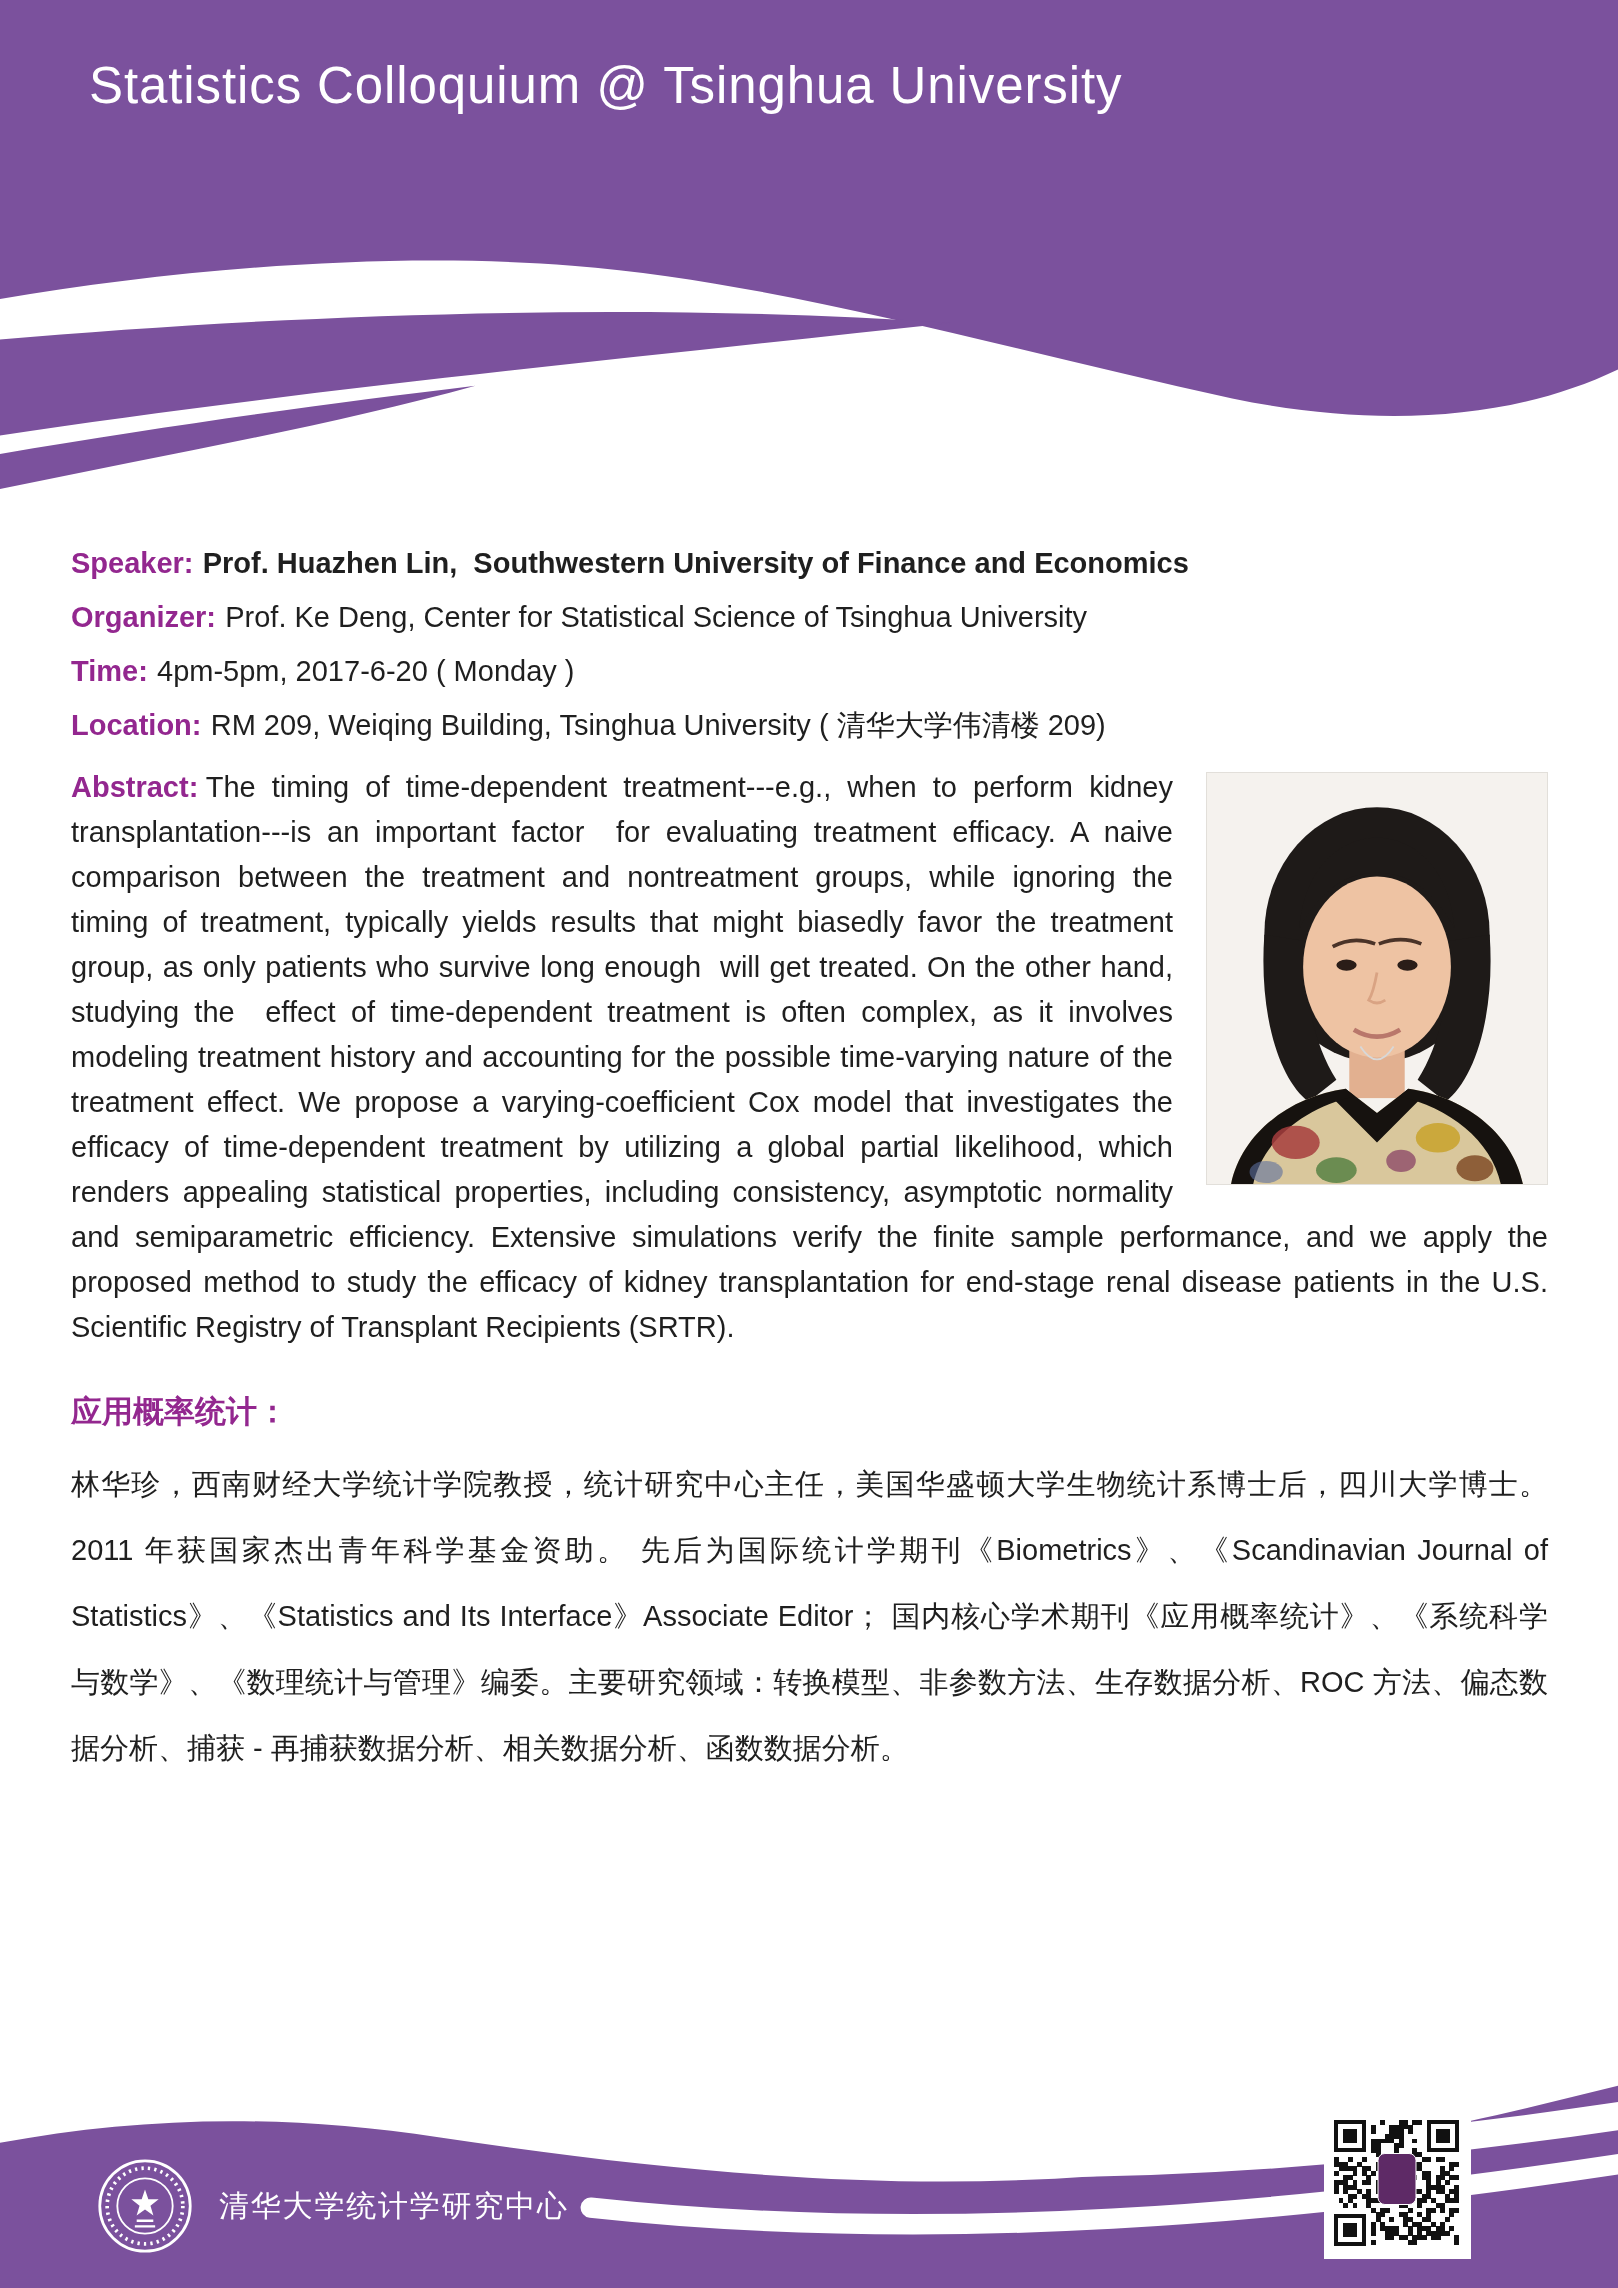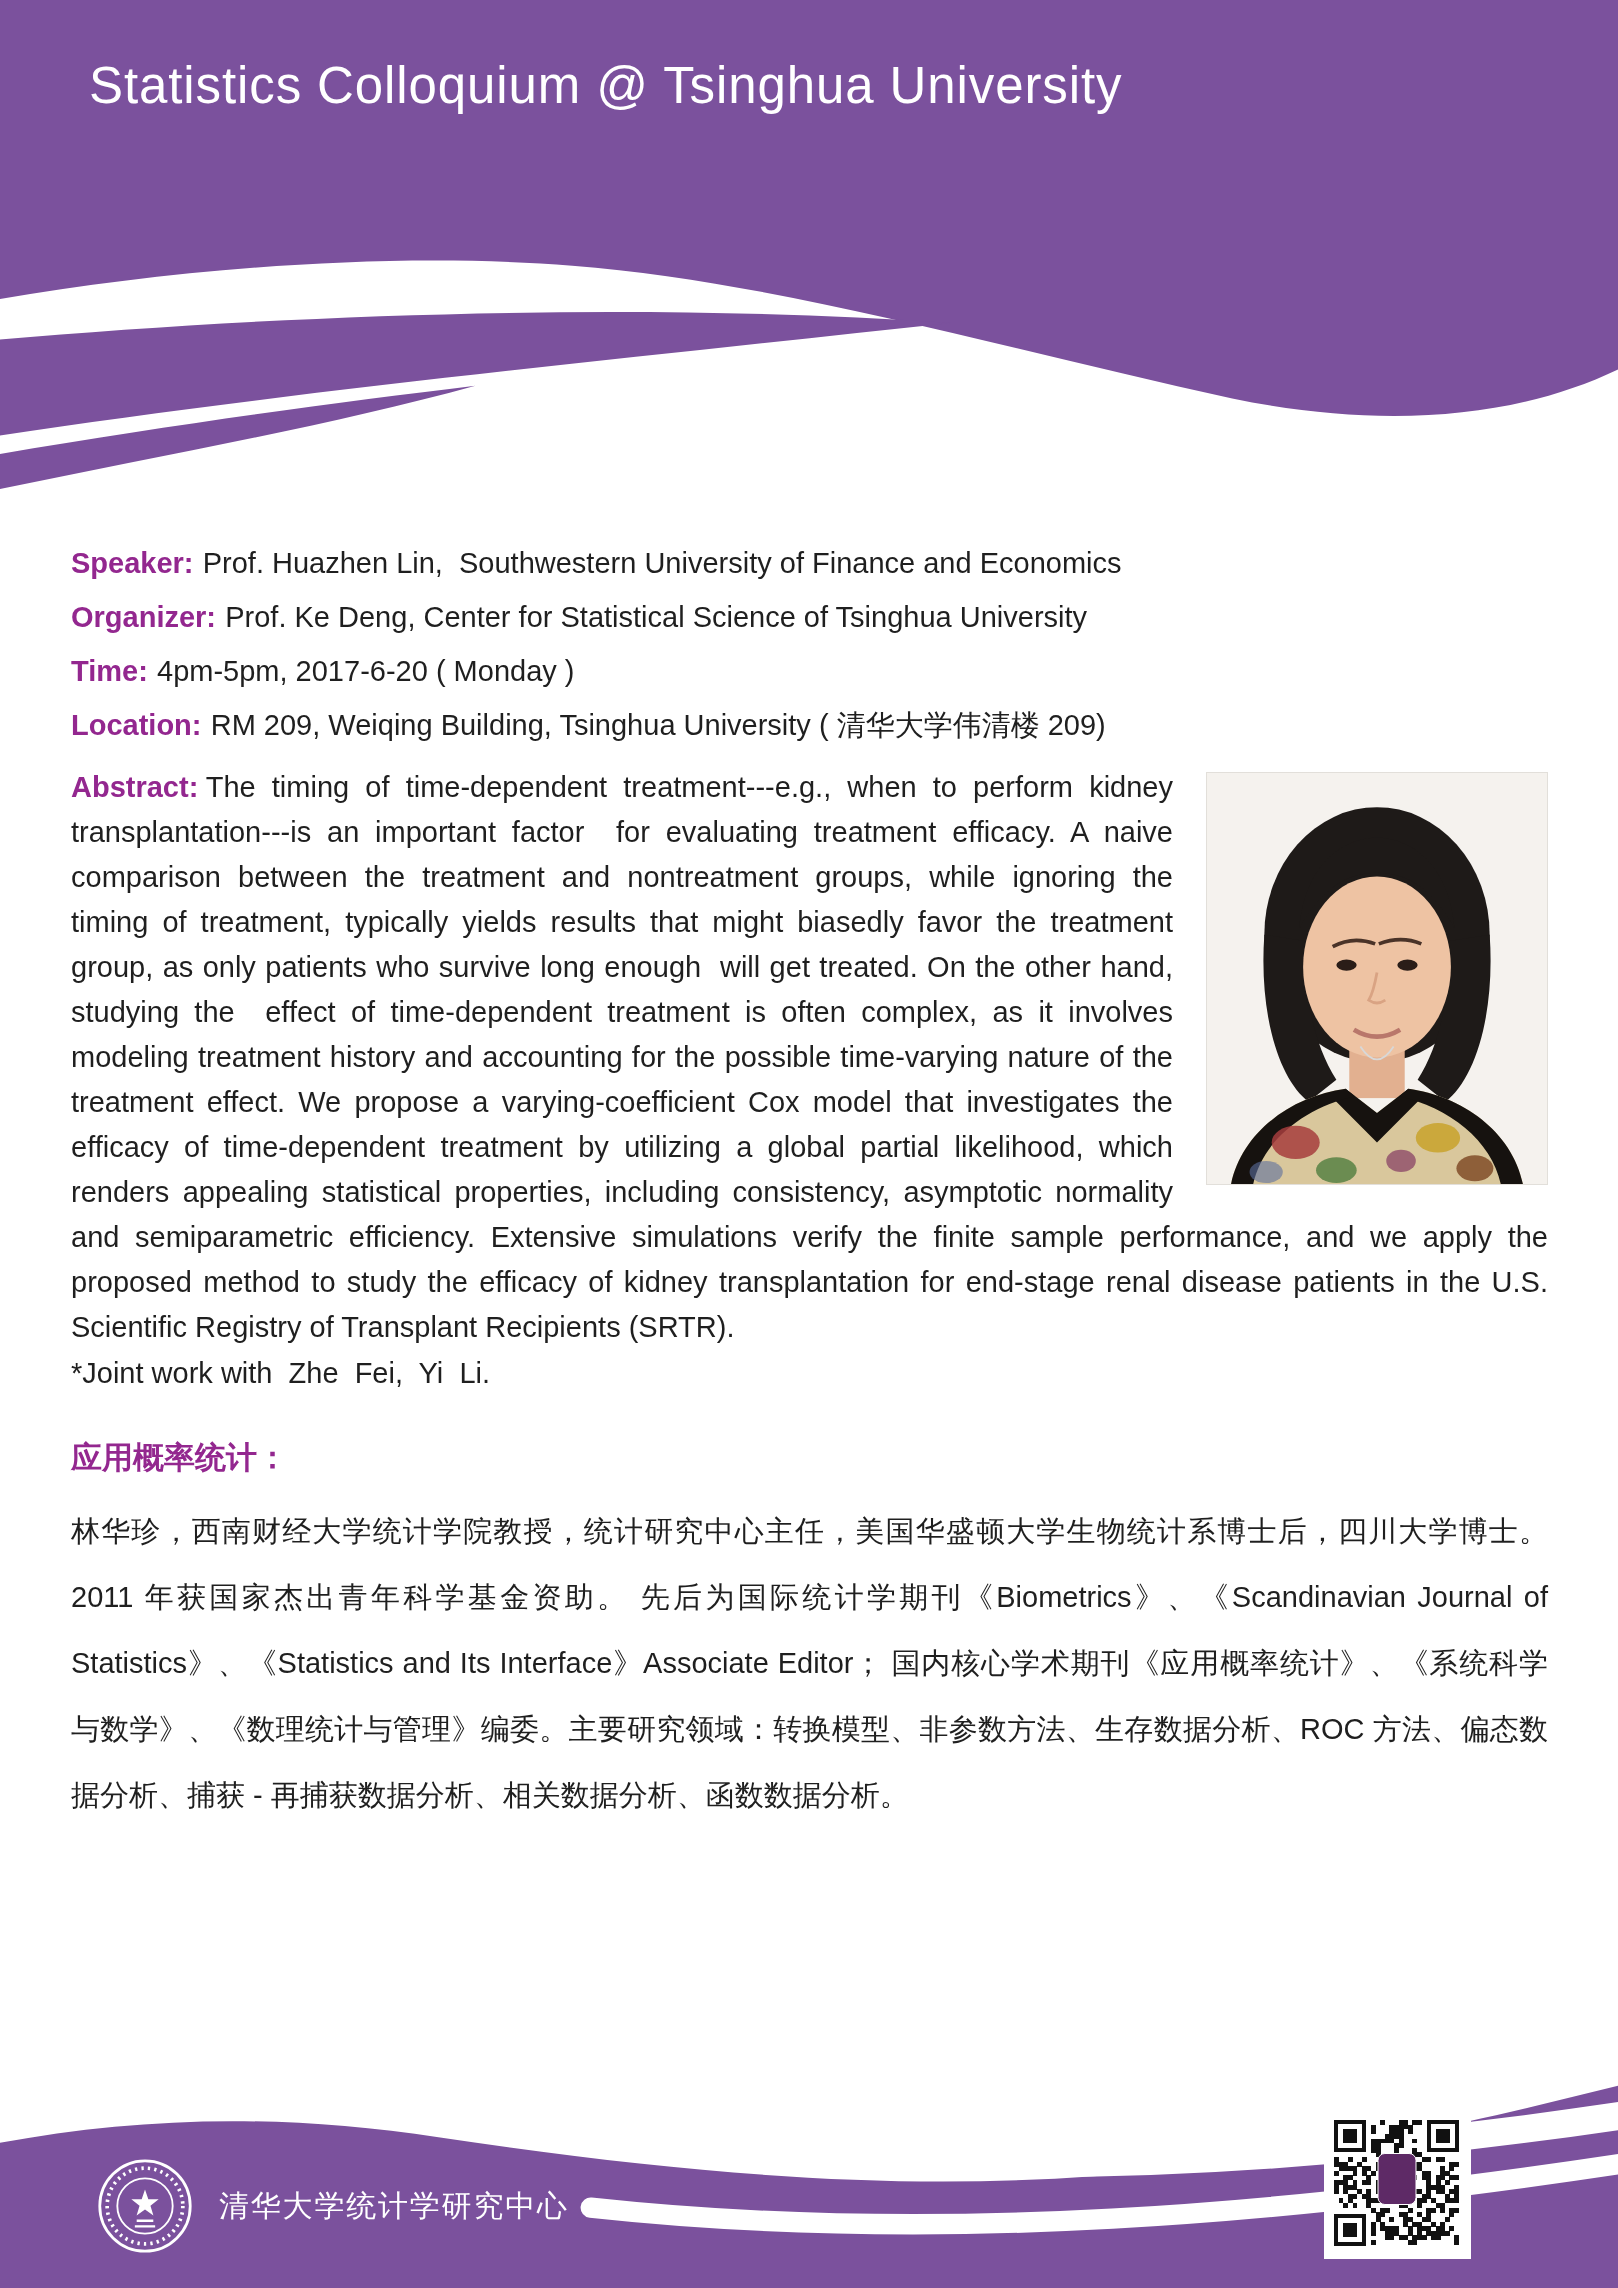--- a/index.html
+++ b/index.html
@@ -12,21 +12,21 @@
   .hdr-text{position:absolute;top:37px;left:89px;color:#fff;z-index:2;}
   .hdr-zh{font-size:59px;letter-spacing:5.5px;font-weight:400;}
   .hdr-en{font-size:51px;margin-top:18.5px;font-weight:400;letter-spacing:0.9px;}
 
   
   .content{position:absolute;top:506px;left:71px;width:1477px;z-index:2;}
   .talk-title{color:#7E2182;font-weight:bold;font-size:42px;line-height:1.3;text-align:center;}
   .info{margin-top:29.5px;}
   .info-row{font-size:29px;line-height:54px;color:#1F1F1F;}
   .info-label{color:#93278F;font-weight:bold;margin-right:9.2px;}
-  .info-row:first-child .info-text{font-weight:normal;}
+  .info-row:first-child .info-text{font-weight:bold;}
   .abstract{margin-top:13px;font-size:29px;line-height:45px;color:#1F1F1F;text-align:justify;}
   .abstract-label{color:#93278F;font-weight:bold;margin-right:7.4px;}
   .photo{float:right;width:340px;height:411px;margin:7.4px 0 11px 33px;
          border:0.9px solid #e2dfda;background:#f5f2ee;display:block;}
   .joint{font-size:29px;line-height:45px;color:#1F1F1F;margin-top:1.8px;}
   .bio{margin-top:41px;}
   .bio-h{color:#93278F;font-weight:bold;font-size:31px;margin-bottom:18.5px;}
   .bio-t{font-size:29px;line-height:66px;color:#1F1F1F;text-align:justify;}
 
   
@@ -106,21 +106,20 @@
         <path d="M26,445 C38,388 92,350 150,342 L160,350 C106,362 60,398 50,445 Z" fill="#16120f"></path>
         <path d="M342,445 C330,388 276,350 218,342 L208,350 C262,362 308,398 318,445 Z" fill="#16120f"></path>
         <ellipse cx="96" cy="400" rx="26" ry="18" fill="#a63d3d" opacity="0.85"></ellipse>
         <ellipse cx="140" cy="430" rx="22" ry="14" fill="#4f7d3f" opacity="0.8"></ellipse>
         <ellipse cx="250" cy="395" rx="24" ry="16" fill="#c8a22c" opacity="0.85"></ellipse>
         <ellipse cx="290" cy="428" rx="20" ry="14" fill="#7a4520" opacity="0.8"></ellipse>
         <ellipse cx="210" cy="420" rx="16" ry="12" fill="#833a63" opacity="0.7"></ellipse>
         <ellipse cx="64" cy="432" rx="18" ry="12" fill="#5b6e9e" opacity="0.6"></ellipse>
       </svg>
       <span class="abstract-label">Abstract:</span><span class="prewrap">The timing of time-dependent treatment---e.g., when to perform kidney transplantation---is an important factor  for evaluating treatment efficacy. A naive comparison between the treatment and nontreatment groups, while ignoring the timing of treatment, typically yields results that might biasedly favor the treatment group, as only patients who survive long enough  will get treated. On the other hand, studying the  effect of time-dependent treatment is often complex, as it involves modeling treatment history and accounting for the possible time-varying nature of the treatment effect. We propose a varying-coefficient Cox model that investigates the efficacy of time-dependent treatment by utilizing a global partial likelihood, which renders appealing statistical properties, including consistency, asymptotic normality and semiparametric efficiency. Extensive simulations verify the finite sample performance, and we apply the proposed method to study the efficacy of kidney transplantation for end-stage renal disease patients in the U.S. Scientific Registry of Transplant Recipients (SRTR).</span>
-      <div class="joint prewrap">*Joint work with  Zhe  Fei,  Yi  Li.</div>
     </div>
 
     <div class="bio">
       <div class="bio-h">应用概率统计：</div>
       <div class="bio-t prewrap">林华珍，西南财经大学统计学院教授，统计研究中心主任，美国华盛顿大学生物统计系博士后，四川大学博士。2011 年获国家杰出青年科学基金资助。 先后为国际统计学期刊《Biometrics》、《Scandinavian Journal of Statistics》、《Statistics and Its Interface》Associate Editor； 国内核心学术期刊《应用概率统计》、《系统科学与数学》、《数理统计与管理》编委。主要研究领域：转换模型、非参数方法、生存数据分析、ROC 方法、偏态数据分析、捕获 - 再捕获数据分析、相关数据分析、函数数据分析。</div>
     </div>
 
   </div>
 
   <svg class="ftr-wave" viewBox="0 0 1754 240" preserveAspectRatio="none" aria-hidden="true">

